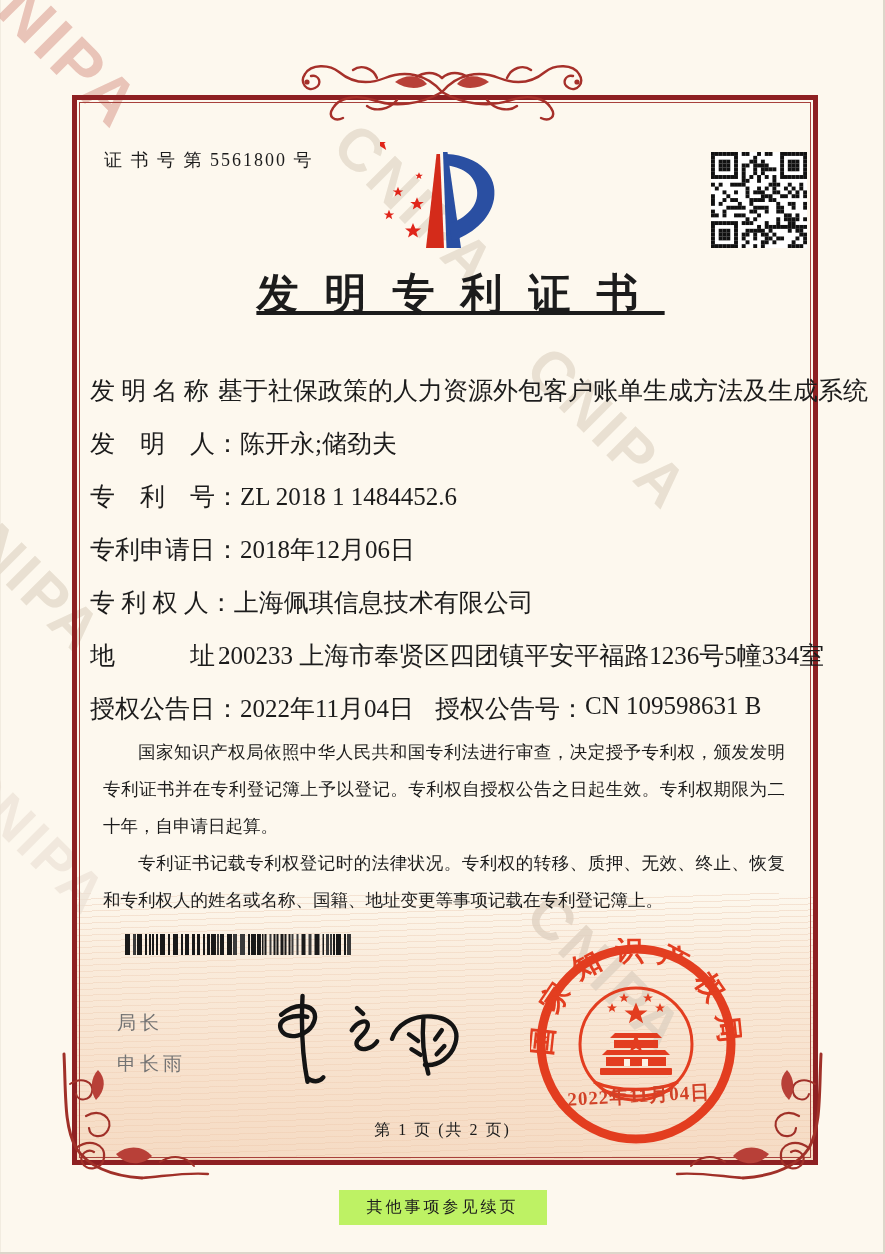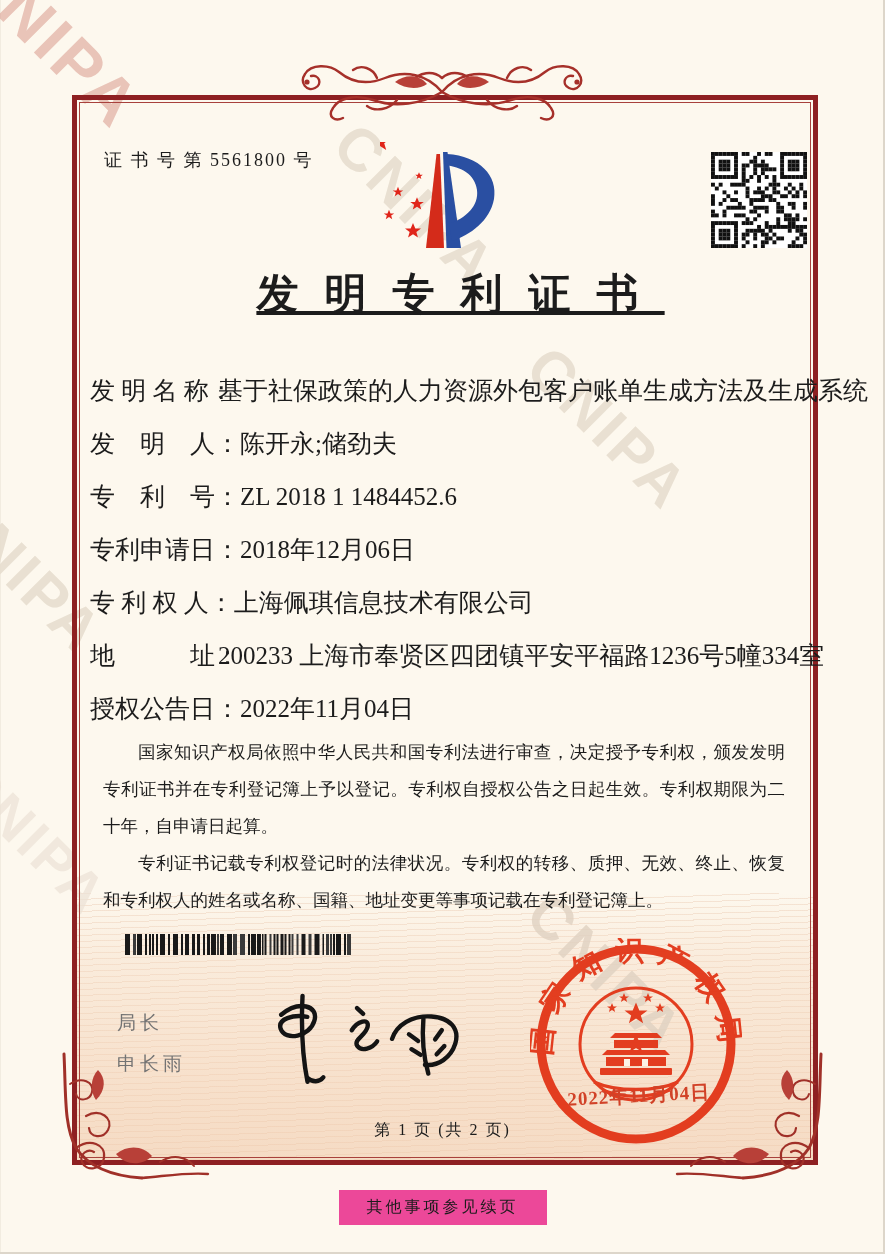--- a/index.html
+++ b/index.html
@@ -37,21 +37,21 @@
              font-size:17.5px;line-height:2.12;text-align:justify;}
   .body-text p{margin:0;text-indent:2em;}
   .barcode{position:absolute;left:125px;top:934px;z-index:4;}
   .director{position:absolute;left:117px;top:1002px;z-index:4;
             font-family:"Liberation Sans",sans-serif;font-size:19px;letter-spacing:4px;line-height:41px;color:#737373;}
   .signature{position:absolute;left:252px;top:988px;z-index:4;transform:rotate(-2deg);}
   .seal{position:absolute;left:530px;top:938px;z-index:5;opacity:.95;}
   .page-info{position:absolute;left:0;right:0;top:1120px;z-index:4;text-align:center;
              font-size:16px;letter-spacing:2px;white-space:pre;}
   .note{position:absolute;left:50%;top:1190px;transform:translateX(-50%);z-index:4;
-        background:#ec4899;padding:7px 28px;font-size:16px;letter-spacing:3px;white-space:nowrap;}
+        background:#bef264;padding:7px 28px;font-size:16px;letter-spacing:3px;white-space:nowrap;}
 </style>
 </head>
 <body>
 
 <div class="page">
 
   <div class="texture"></div>
   <div id="wm-layer">
       <div class="wm" style="left: 52px; top: 38px; font-size: 66px; color: rgb(217, 154, 141); opacity: 0.55;">CNIPA</div>
       <div class="wm" style="left: 415px; top: 205px; font-size: 60px; color: rgb(231, 222, 207); opacity: 0.9;">CNIPA</div>
@@ -431,20 +431,24 @@
       <span class="flabel">专 利 权 人：</span>
       <span class="fvalue">上海佩琪信息技术有限公司</span>
     </div>
     <div class="frow">
       <span class="flabel">地　　　址：</span>
       <span class="fvalue">200233 上海市奉贤区四团镇平安平福路1236号5幢334室</span>
     </div>
     <div class="frow">
       <span class="flabel">授权公告日：</span>
       <span class="fvalue">2022年11月04日</span>
+      <span class="grant2">
+        <span class="flabel">授权公告号：</span>
+        <span class="fvalue">CN 109598631 B</span>
+      </span>
     </div>
   </div>
 
   <div class="body-text">
     <p>国家知识产权局依照中华人民共和国专利法进行审查，决定授予专利权，颁发发明专利证书并在专利登记簿上予以登记。专利权自授权公告之日起生效。专利权期限为二十年，自申请日起算。</p>
     <p>专利证书记载专利权登记时的法律状况。专利权的转移、质押、无效、终止、恢复和专利权人的姓名或名称、国籍、地址变更等事项记载在专利登记簿上。</p>
   </div>
 
   <svg class="barcode" id="barcode" width="228" height="21" viewBox="0 0 228 21">
       <rect x="0" y="0" width="5" height="21" fill="#191919"></rect>

